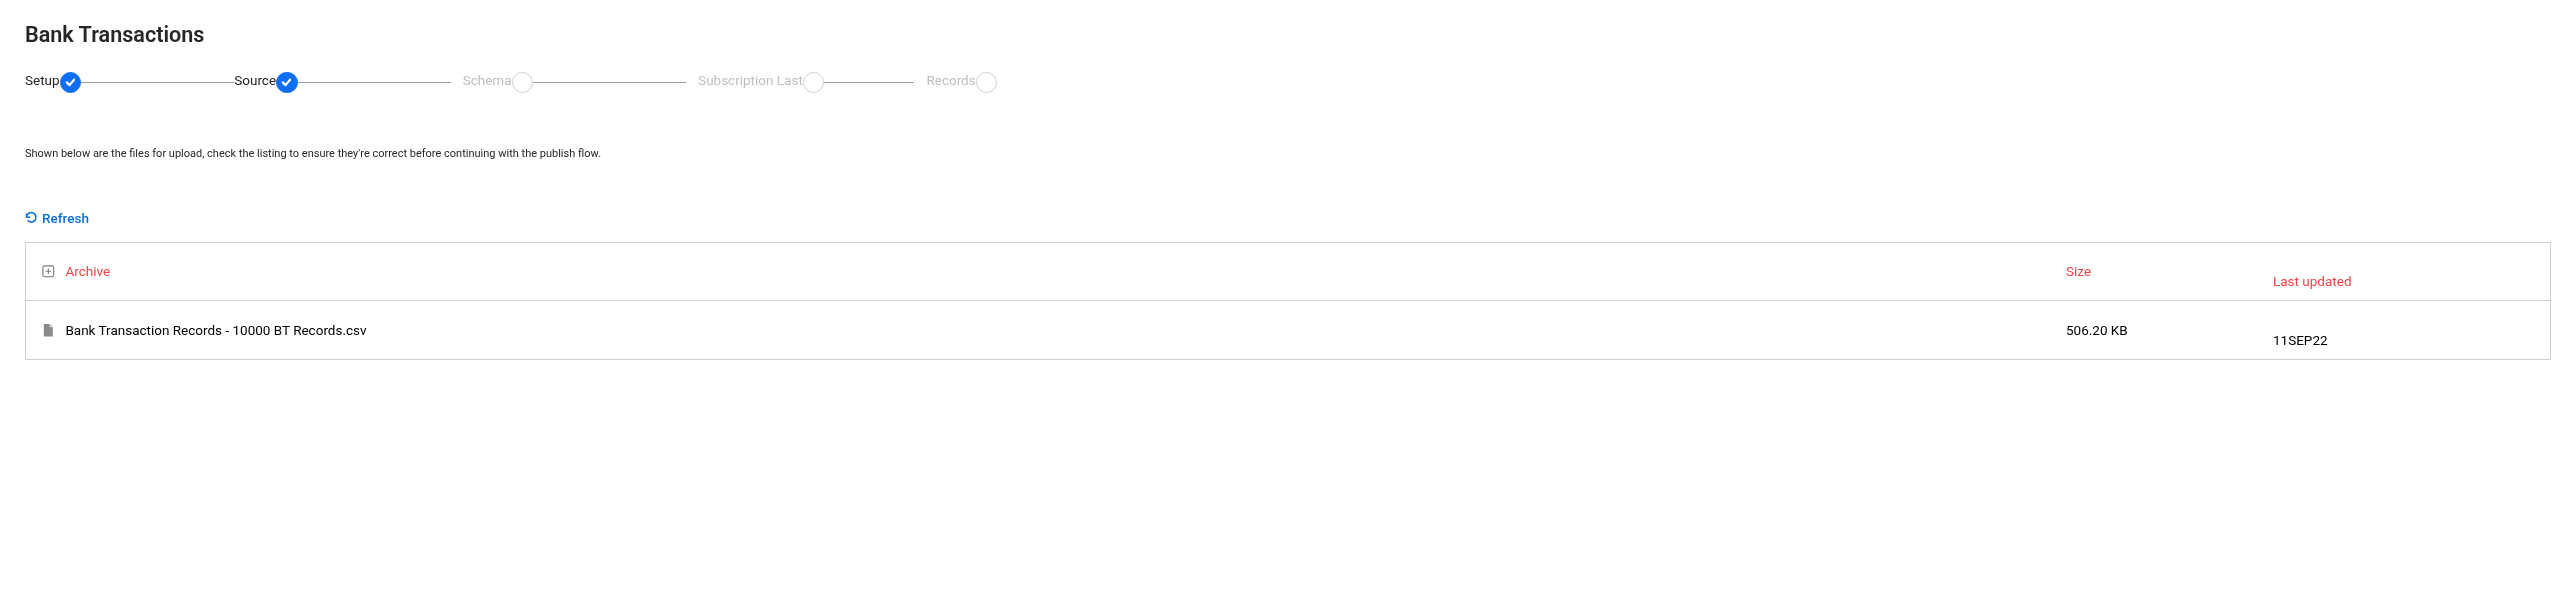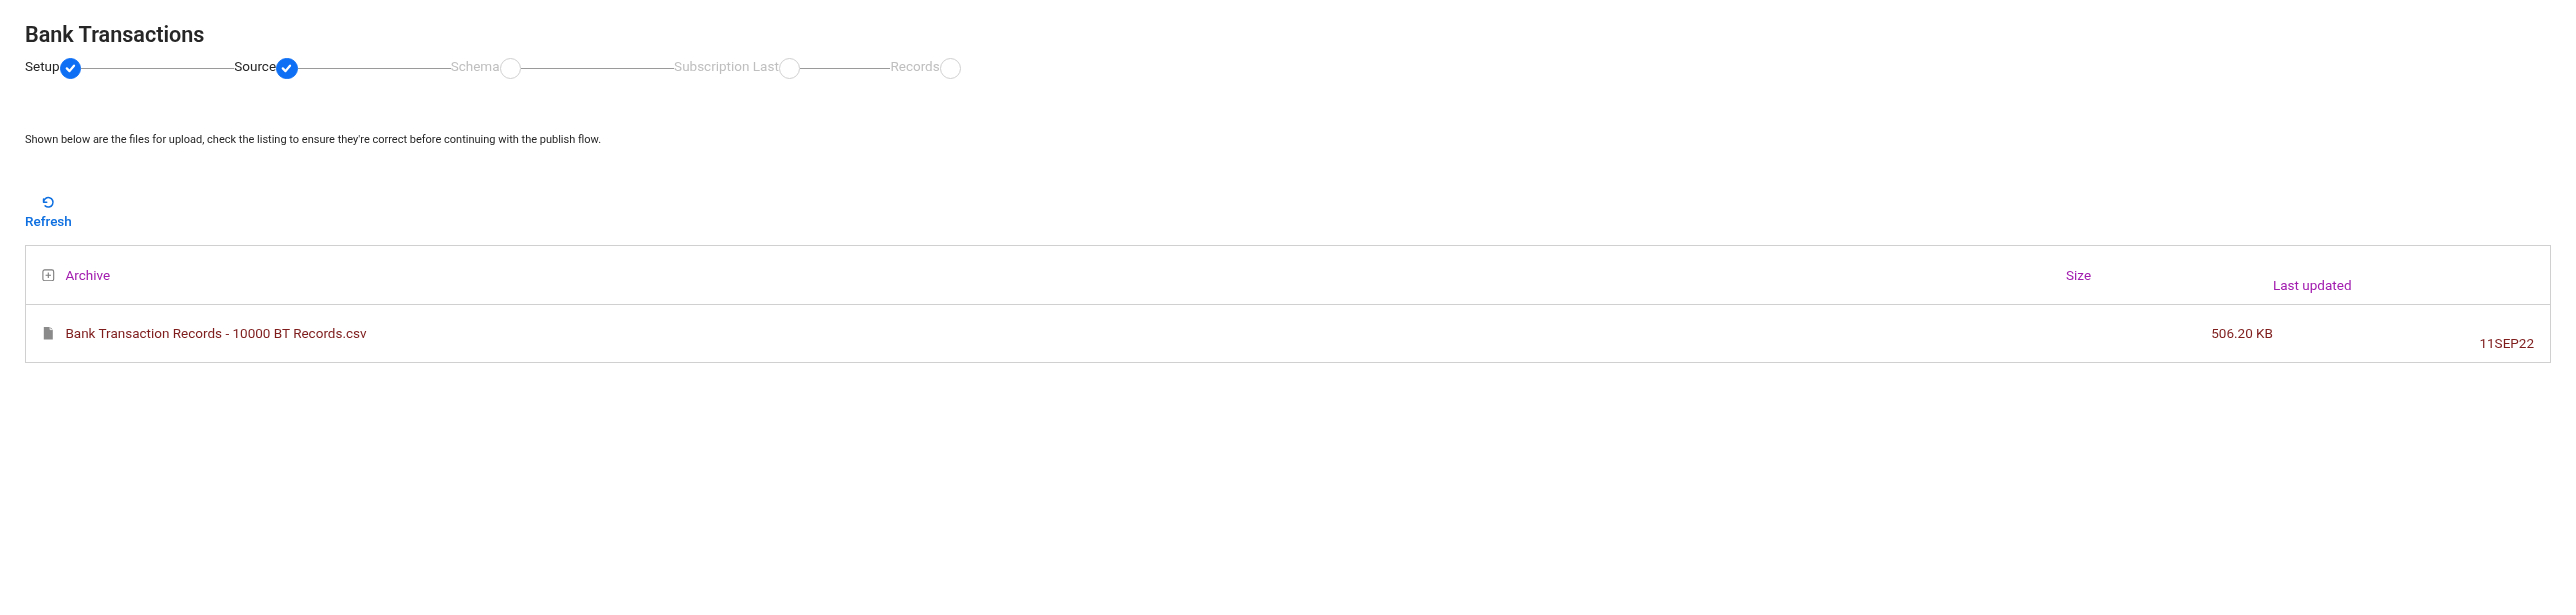--- a/index.html
+++ b/index.html
@@ -10,41 +10,42 @@
     body {
       font-family: -apple-system, BlinkMacSystemFont, "Segoe UI", Roboto, Helvetica, Arial, sans-serif;
       background: #ffffff;
       padding: 21.6px 25px;
       color: #222;
     }
     .page-title {
       font-size: 21.6px;
       font-weight: 600;
       color: #262626;
-      margin-bottom: 11px;
+      margin-bottom: 25px;
     }
     .stepper {
       display: flex;
       align-items: flex-start;
       margin-bottom: 50px;
       max-width: 954px;
     }
     .step {
       display: flex;
       align-items: flex-start;
       position: relative;
     }
     .step-label {
       font-size: 13.5px;
       color: #262626;
       margin-bottom: 9px;
       white-space: nowrap;
     }
     .step-label.disabled {
       color: #bfbfbf;
+      margin-left: 12px;
     }
     .step-row {
       display: flex;
       align-items: center;
     }
     .step-circle {
       width: 21.6px;
       height: 21.6px;
       border-radius: 50%;
       display: flex;
@@ -88,21 +89,20 @@
     }
     .refresh-link {
       display: inline-flex;
       align-items: center;
       gap: 4.5px;
       color: #0e6fe0;
       font-size: 13.5px;
       font-weight: 500;
       cursor: pointer;
       margin-bottom: 16px;
-      flex-direction: column;
     }
     .refresh-icon {
       width: 12.6px;
       height: 12.6px;
     }
     .refresh-icon path {
       fill: none;
       stroke: #0e6fe0;
       stroke-width: 2;
       stroke-linecap: round;
@@ -110,30 +110,29 @@
     .table {
       width: 100%;
       border: 0.9px solid #d0d0d0;
       border-collapse: collapse;
     }
     .table-header {
       display: flex;
       align-items: center;
       padding: 10.8px 16px;
       border-bottom: 0.9px solid #d0d0d0;
-      color: #a21caf;
+      color: #ef4444;
       font-size: 13.5px;
     }
     .table-row {
       display: flex;
       align-items: center;
       padding: 10.8px 16px;
-      color: #7f1d1d;
-      font-size: 13.5px;
-      text-align: right;
+      color: #000000;
+      font-size: 13.5px;
     }
     .col-archive {
       display: flex;
       align-items: center;
       gap: 10.8px;
       flex: 1;
     }
     .col-size {
       width: 207px;
     }

